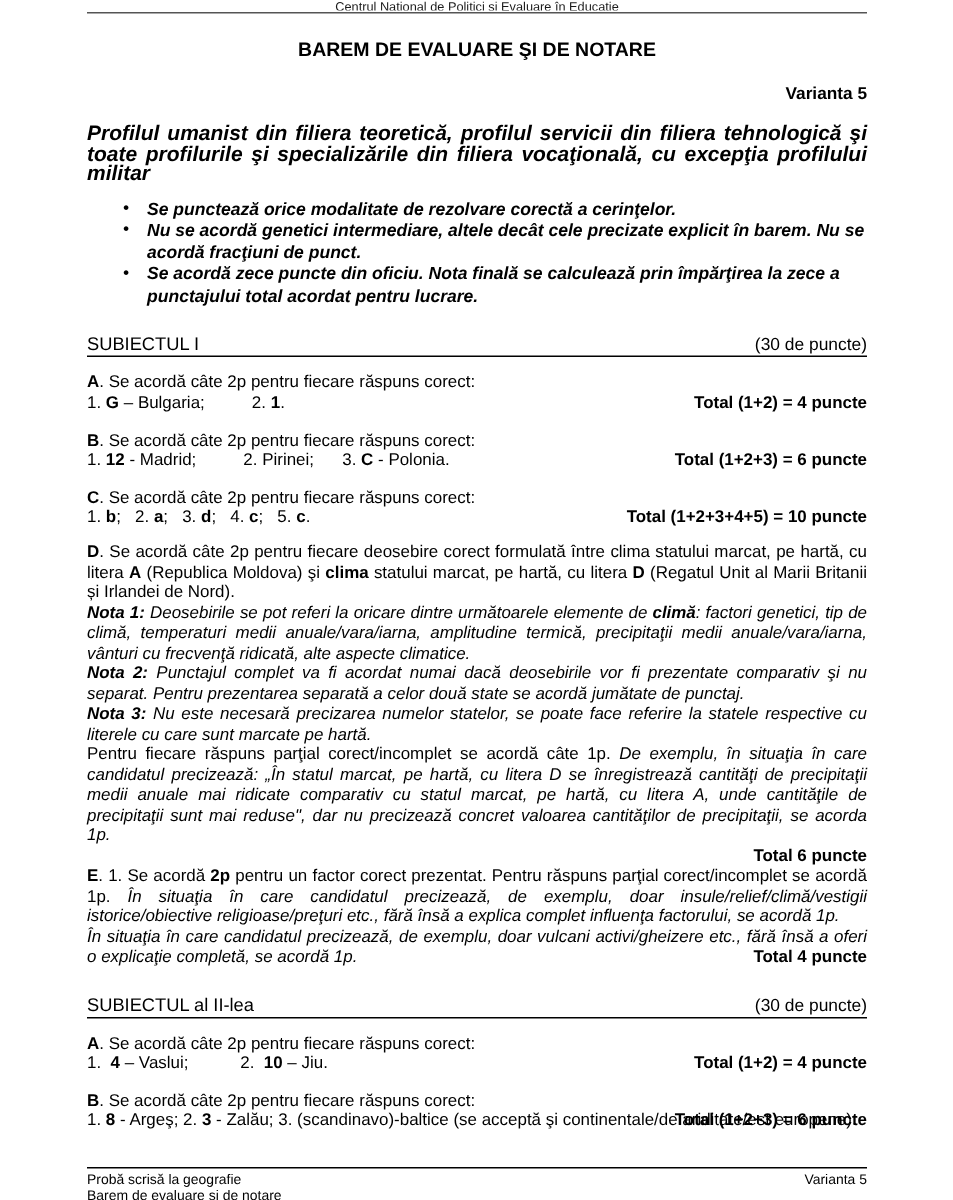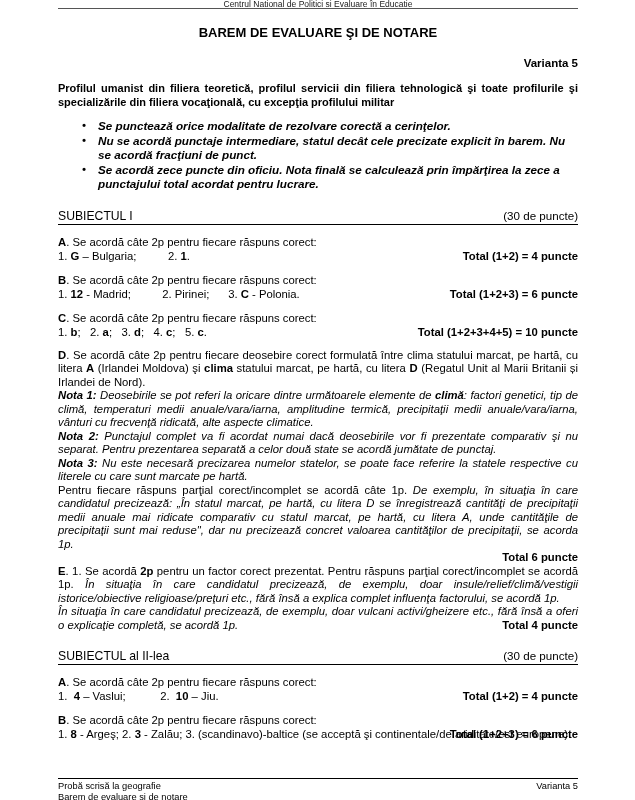--- a/index.html
+++ b/index.html
@@ -55,22 +55,23 @@
   }
   .varianta {
     text-align: right;
     font-weight: bold;
     font-size: 11.5px;
     margin-top: 17px;
   }
 
   
   .profil {
-    font-weight: bold;
-    font-size: 11px;
+    font-style: italic;
+    font-weight: bold;
+    font-size: 14px;
     line-height: 13.5px;
     text-align: justify;
     margin-top: 13px;
   }
   ul.rules {
     margin: 10px 0 0 0;
     padding: 0 0 0 40px;
     list-style: none;
   }
   ul.rules li {
@@ -169,21 +170,21 @@
     <hr class="hrule">
 
 
     <div class="barem-title">BAREM DE EVALUARE ŞI DE NOTARE</div>
     <div class="varianta">Varianta 5</div>
 
     <div class="profil">Profilul umanist din filiera teoretică, profilul servicii din filiera tehnologică şi toate profilurile şi specializările din filiera vocaţională, cu excepţia profilului militar</div>
 
     <ul class="rules">
       <li>Se punctează orice modalitate de rezolvare corectă a cerinţelor.</li>
-      <li>Nu se acordă punctaje intermediare, statul decât cele precizate explicit în barem. Nu se acordă fracţiuni de punct.</li>
+      <li>Nu se acordă genetici intermediare, altele decât cele precizate explicit în barem. Nu se acordă fracţiuni de punct.</li>
       <li>Se acordă zece puncte din oficiu. Nota finală se calculează prin împărţirea la zece a punctajului total acordat pentru lucrare.</li>
     </ul>
 
     <div class="subject-head">
       <span>SUBIECTUL I</span>
       <span class="pts">(30 de puncte)</span>
     </div>
 
     <div class="block">
       <div class="line"><b>A</b><span>. Se acordă câte 2p pentru fiecare răspuns corect:</span></div>
@@ -203,21 +204,21 @@
 
     <div class="block">
       <div class="line"><b>C</b><span>. Se acordă câte 2p pentru fiecare răspuns corect:</span></div>
       <div class="row">
         <span class="answers"><span>1. </span><b>b</b><span>;   2. </span><b>a</b><span>;   3. </span><b>d</b><span>;   4. </span><b>c</b><span>;   5. </span><b>c</b><span>.</span></span>
         <span class="total">Total (1+2+3+4+5) = 10 puncte</span>
       </div>
     </div>
 
     <div class="block-d">
-      <p class="para"><b>D</b><span>. Se acordă câte 2p pentru fiecare deosebire corect formulată între clima statului marcat, pe hartă, cu litera </span><b>A</b><span> (Irlandei Moldova) şi </span><b>clima</b><span> statului marcat, pe hartă, cu litera </span><b>D</b><span> (Regatul Unit al Marii Britanii și Irlandei de Nord).</span></p>
+      <p class="para"><b>D</b><span>. Se acordă câte 2p pentru fiecare deosebire corect formulată între clima statului marcat, pe hartă, cu litera </span><b>A</b><span> (Republica Moldova) şi </span><b>clima</b><span> statului marcat, pe hartă, cu litera </span><b>D</b><span> (Regatul Unit al Marii Britanii și Irlandei de Nord).</span></p>
 
       <p class="para-it"><span class="nota-lbl">Nota 1:</span><span> Deosebirile se pot referi la oricare dintre următoarele elemente de </span><b>climă</b><span>: factori genetici, tip de climă, temperaturi medii anuale/vara/iarna, amplitudine termică, precipitaţii medii anuale/vara/iarna, vânturi cu frecvenţă ridicată, alte aspecte climatice.</span></p>
 
       <p class="para-it"><span class="nota-lbl">Nota 2:</span><span> Punctajul complet va fi acordat numai dacă deosebirile vor fi prezentate comparativ şi nu separat. Pentru prezentarea separată a celor două state se acordă jumătate de punctaj.</span></p>
 
       <p class="para-it"><span class="nota-lbl">Nota 3:</span><span> Nu este necesară precizarea numelor statelor, se poate face referire la statele respective cu literele cu care sunt marcate pe hartă.</span></p>
 
       <p class="para"><span>Pentru fiecare răspuns parţial corect/incomplet se acordă câte 1p. </span><i>De exemplu, în situaţia în care candidatul precizează: „În statul marcat, pe hartă, cu litera D se înregistrează cantităţi de precipitaţii medii anuale mai ridicate comparativ cu statul marcat, pe hartă, cu litera A, unde cantităţile de precipitaţii sunt mai reduse", dar nu precizează concret valoarea cantităţilor de precipitaţii, se acorda 1p.</i></p>
 
       <div class="total-right">Total 6 puncte</div>

